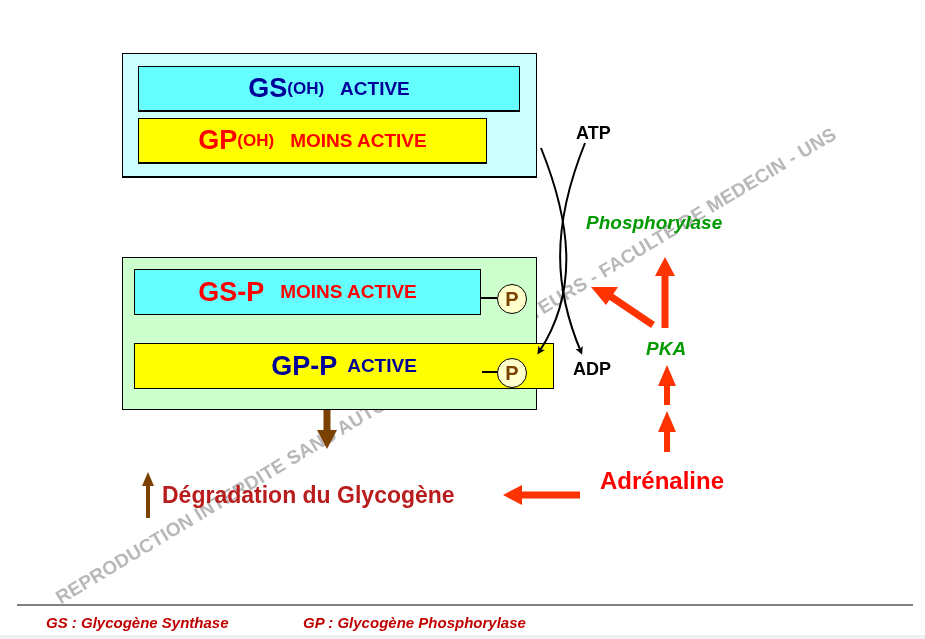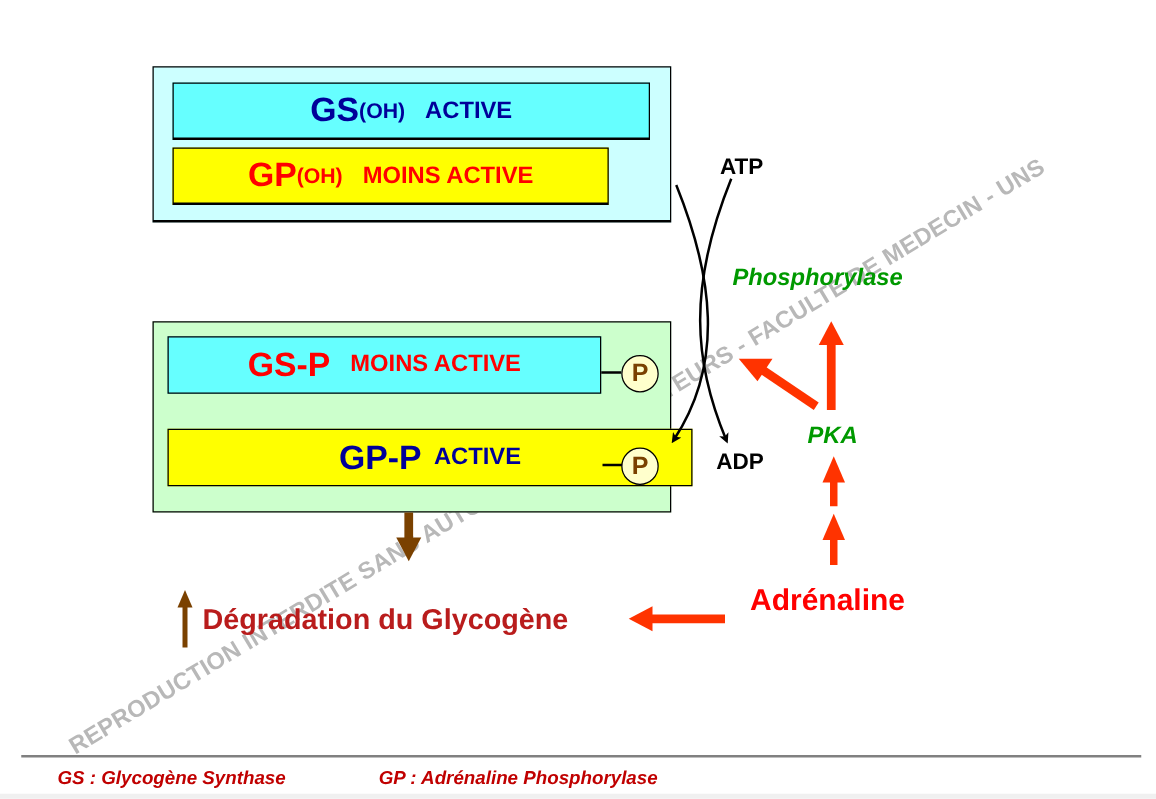--- a/index.html
+++ b/index.html
@@ -139,14 +139,14 @@
   </g>
 
   <g>
     <line x1="148" y1="518" x2="148" y2="484" stroke="#7a4100" stroke-width="4"></line>
     <polygon points="142,486 154,486 148,472" fill="#7a4100"></polygon>
   </g>
 </svg>
 
 <div class="abs footer-rule"></div>
 <div class="abs footer-text" style="left:46px">GS : Glycogène Synthase</div>
-<div class="abs footer-text" style="left:303px">GP : Adrénaline Phosphorylase</div>
+<div class="abs footer-text" style="left:303px">GP : Glycogène Phosphorylase</div>
 <div class="abs bottom-band"></div>
 
 </body></html>

